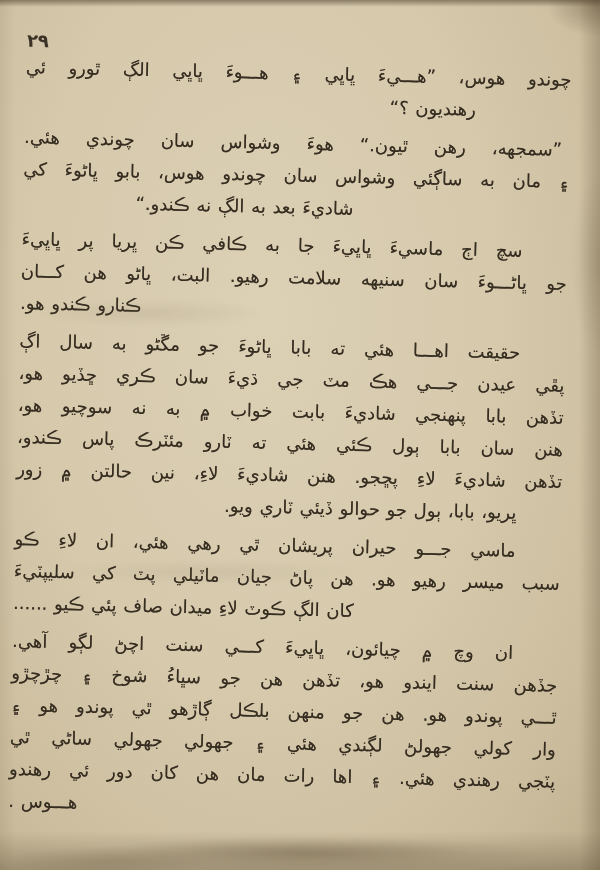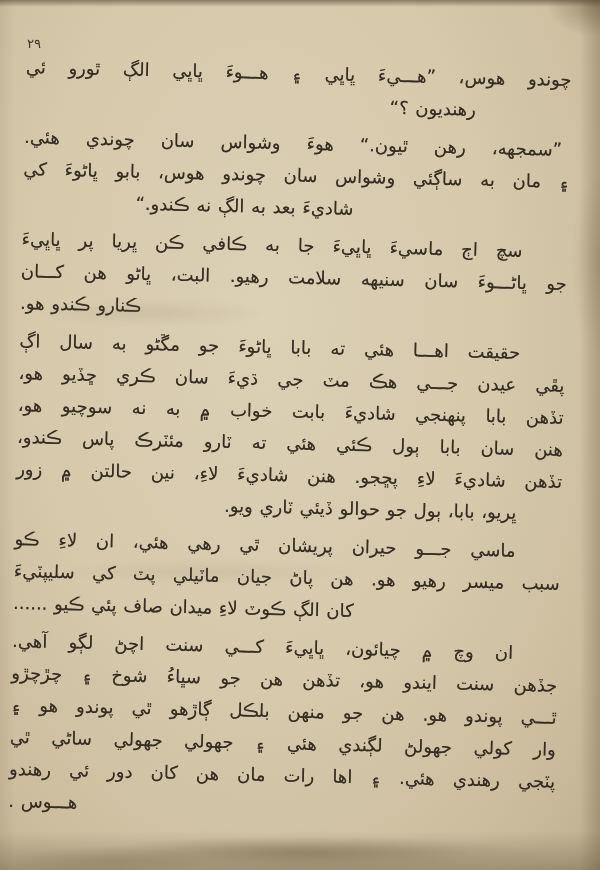--- a/index.html
+++ b/index.html
@@ -15,22 +15,22 @@
       radial-gradient(40px 120px at 100% 30%, rgba(95,80,55,.18), rgba(95,80,55,0) 75%),
       linear-gradient(to left, rgba(88,73,48,.30), rgba(88,73,48,0) 3.5%),
       linear-gradient(to bottom, rgba(60,48,30,.50), rgba(60,48,30,0) 0.8%),
       linear-gradient(to top, rgba(92,78,54,.38), rgba(92,78,54,0) 4.5%),
       radial-gradient(320px 26px at 52% 98.2%, rgba(96,80,55,.28), rgba(96,80,55,0) 72%),
       radial-gradient(140px 20px at 18% 99%, rgba(96,80,55,.22), rgba(96,80,55,0) 75%),
       linear-gradient(to right, rgba(110,95,65,.12), rgba(110,95,65,0) 2.5%),
       radial-gradient(ellipse at 44% 36%, #dcd0b5 0%, #d6c9ac 48%, #ccbd9e 80%, #bfb090 100%);
   }
   .page-number{
-    position:absolute;top:36px;left:27px;
-    font-size:13px;font-weight:normal;color:#3b3228;
+    position:absolute;top:30px;left:27px;
+    font-size:18px;font-weight:bold;color:#3b3228;
     transform:rotate(1deg);
   }
   .text-block{
     position:absolute;top:64px;right:28px;left:26px;
     direction:rtl;
     font-size:18px;color:#362d21;
     text-shadow:0 0 0.5px rgba(54,45,33,.55);
     transform:rotate(1.35deg);
     transform-origin:100% 0;
     word-spacing:1px;

